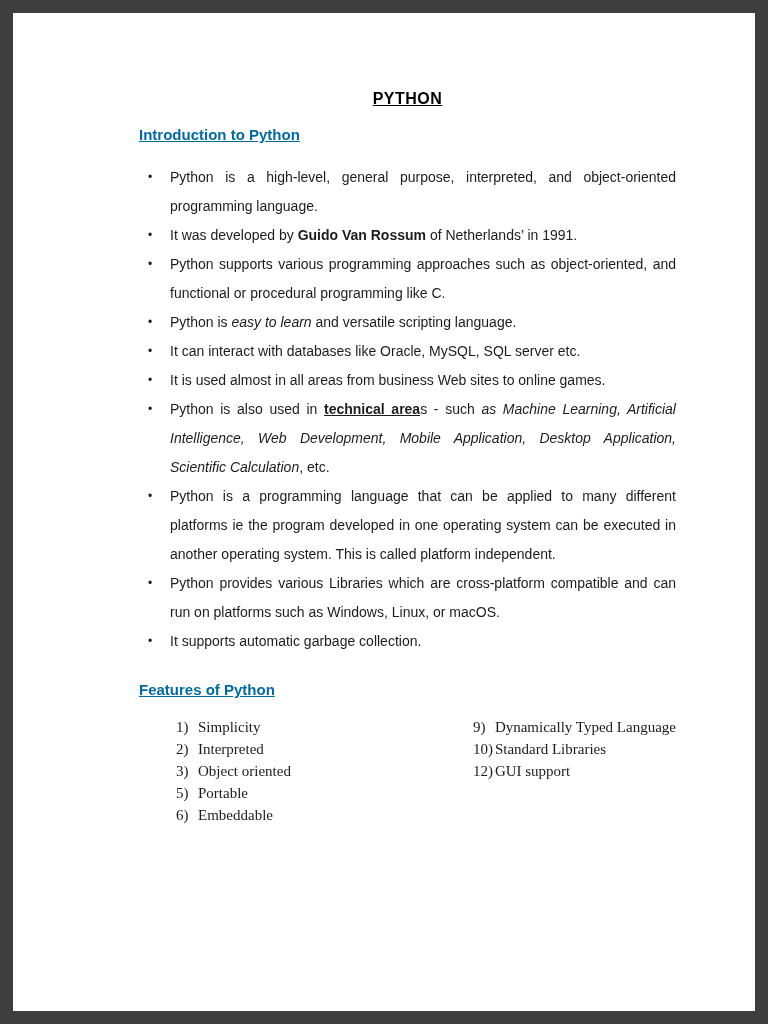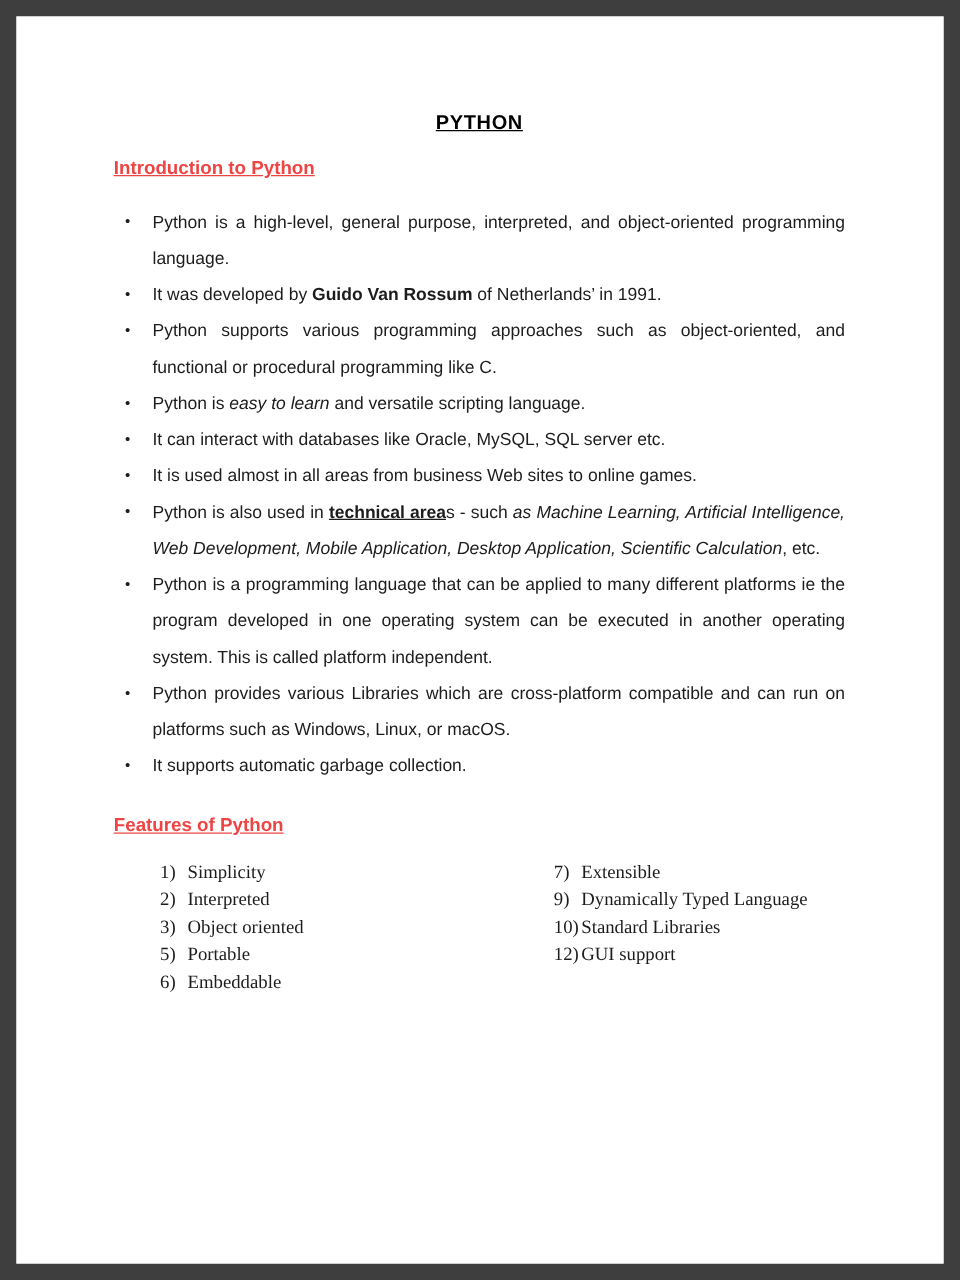--- a/index.html
+++ b/index.html
@@ -12,37 +12,38 @@
   .page {
     position: absolute;
     left: 13px; top: 13px;
     width: 742px; height: 998px;
     background: #ffffff;
     color: #1c1c1c;
     overflow: hidden;
   }
   .content {
     padding: 76px 79px 0 78px; 
+    margin-left: 48px;
   }
   .doc-title {
     text-align: center;
     font-size: 16px;
     line-height: 20px;
     font-weight: bold;
     text-decoration: underline;
     color: #000;
     margin-bottom: 16px;
     letter-spacing: 0.5px;
   }
   .section-heading {
     font-size: 15px;
     line-height: 20px;
     font-weight: bold;
     text-decoration: underline;
-    color: #ef4444;
+    color: #0369a1;
   }
   .bullet-list {
     list-style: none;
     margin-top: 18px;
   }
   .bullet-list li { display: flex; }
   .bullet-marker {
     flex: 0 0 31px;
     width: 31px;
     padding-left: 9px;
@@ -134,21 +135,20 @@
 
     <div class="features-columns">
       <ul class="features-col-left">
         <li><span class="feature-num">1)</span><span>Simplicity</span></li>
         <li><span class="feature-num">2)</span><span>Interpreted</span></li>
         <li><span class="feature-num">3)</span><span>Object oriented</span></li>
         <li><span class="feature-num">5)</span><span>Portable</span></li>
         <li><span class="feature-num">6)</span><span>Embeddable</span></li>
       </ul>
       <ul class="features-col-right">
-        <li><span class="feature-num">7)</span><span>Extensible</span></li>
         <li><span class="feature-num">9)</span><span>Dynamically Typed Language</span></li>
         <li><span class="feature-num">10)</span><span>Standard Libraries</span></li>
         <li><span class="feature-num">12)</span><span>GUI support</span></li>
       </ul>
     </div>
 
   </div>
 </div>
 
 </body></html>

